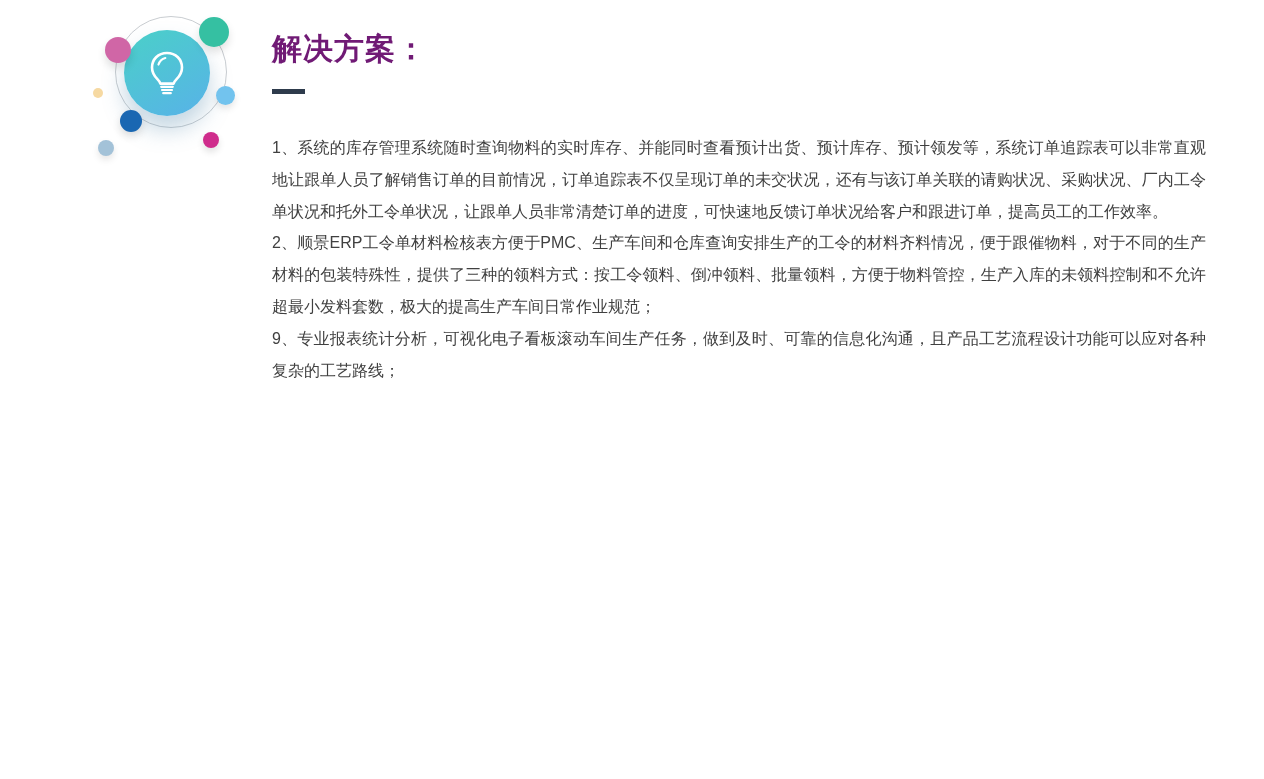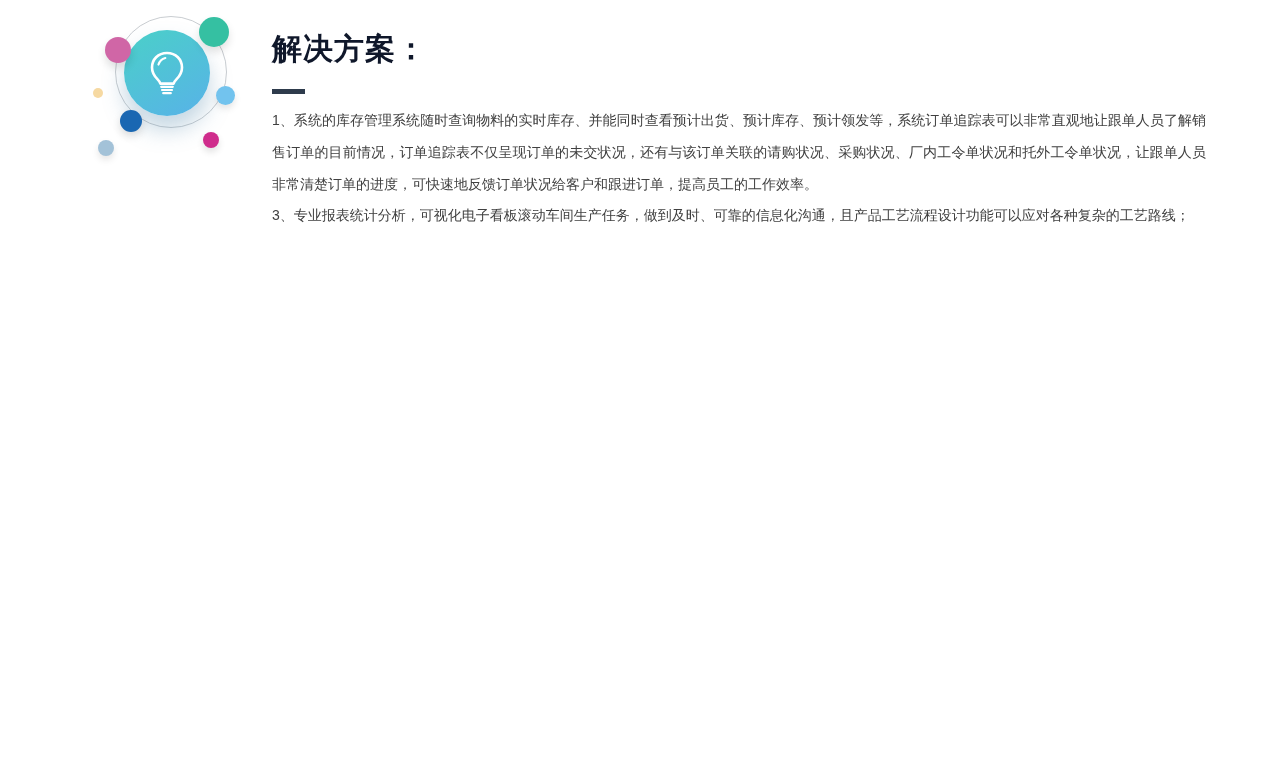--- a/index.html
+++ b/index.html
@@ -57,33 +57,33 @@
   
   .content {
     position: absolute;
     left: 272px;
     top: 32px;
     width: 934px;
   }
   .page-title {
     font-size: 30px;
     font-weight: 700;
-    color: #0f172a;
+    color: #701a75;
     letter-spacing: 1px;
     line-height: 1.1;
   }
   .accent-dash {
     width: 33px;
     height: 5px;
     margin-top: 24px;
     background: #2e3b4c;
   }
   .paragraphs {
-    margin-top: 11px;
-    font-size: 14px;
+    margin-top: 38px;
+    font-size: 16px;
     line-height: 31.8px;
     color: #404040;
     text-align: justify;
   }
   .paragraphs p { margin: 0; }
 </style>
 </head>
 <body>
 
 <div class="icon-cluster">
@@ -104,15 +104,16 @@
   <div class="dot dot-4" style="background: rgb(26, 103, 178);"></div>
   <div class="dot dot-5" style="background: rgb(163, 194, 216);"></div>
   <div class="dot dot-6" style="background: rgb(207, 44, 140);"></div>
 </div>
 
 <div class="content">
   <h1 class="page-title">解决方案：</h1>
   <div class="accent-dash" style="background: rgb(46, 59, 76);"></div>
   <div class="paragraphs" style="color: rgb(64, 64, 64);">
     <p>1、系统的库存管理系统随时查询物料的实时库存、并能同时查看预计出货、预计库存、预计领发等，系统订单追踪表可以非常直观地让跟单人员了解销售订单的目前情况，订单追踪表不仅呈现订单的未交状况，还有与该订单关联的请购状况、采购状况、厂内工令单状况和托外工令单状况，让跟单人员非常清楚订单的进度，可快速地反馈订单状况给客户和跟进订单，提高员工的工作效率。</p>
-    <p>3、专业报表统计分析，可视化电子看板滚动车间生产任务，做到及时、可靠的信息化沟通，且产品工艺流程设计功能可以应对各种复杂的工艺路线；</p>
+    <p>2、顺景ERP工令单材料检核表方便于PMC、生产车间和仓库查询安排生产的工令的材料齐料情况，便于跟催物料，对于不同的生产材料的包装特殊性，提供了三种的领料方式：按工令领料、倒冲领料、批量领料，方便于物料管控，生产入库的未领料控制和不允许超最小发料套数，极大的提高生产车间日常作业规范；</p>
+    <p>9、专业报表统计分析，可视化电子看板滚动车间生产任务，做到及时、可靠的信息化沟通，且产品工艺流程设计功能可以应对各种复杂的工艺路线；</p>
   </div>
 </div>
 
 </body></html>

